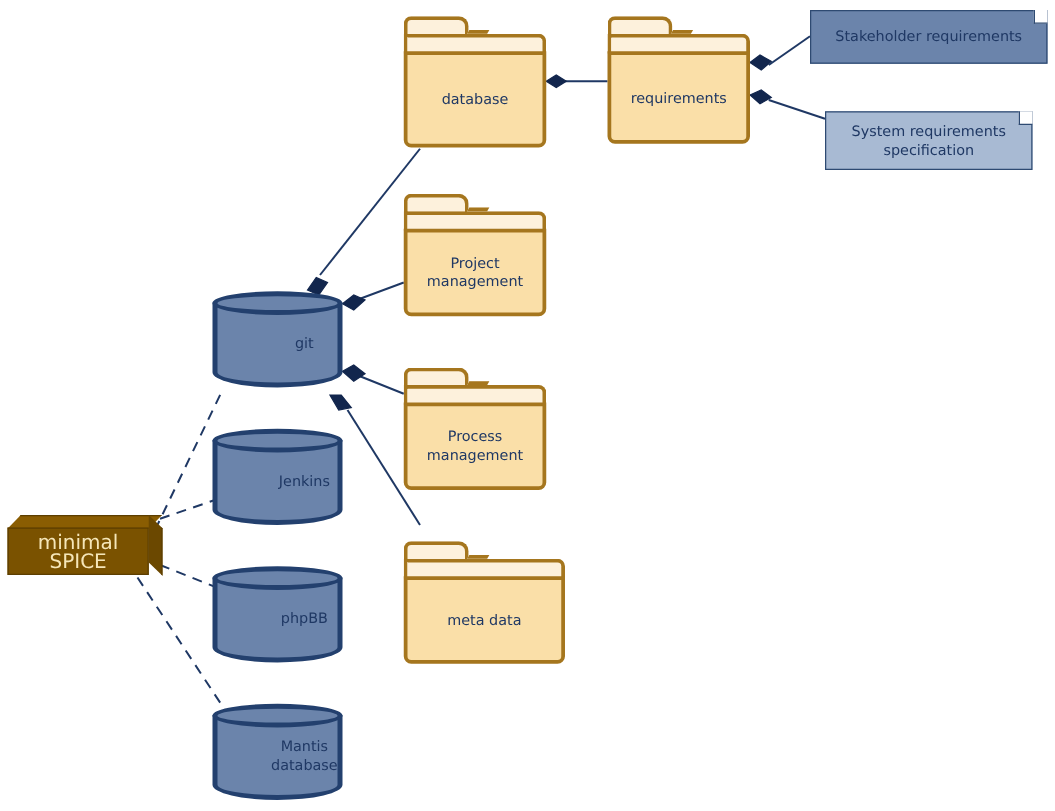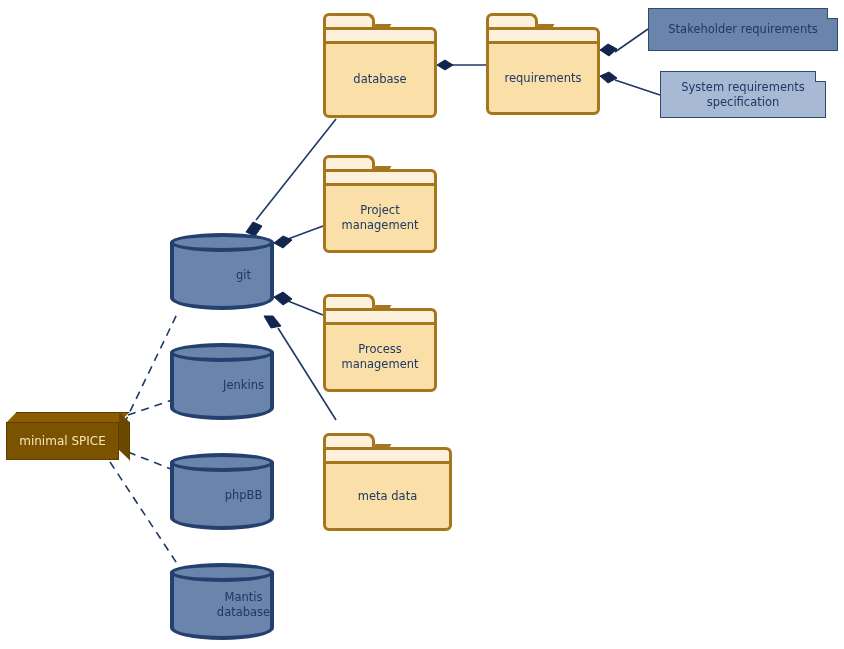--- a/index.html
+++ b/index.html
@@ -166,21 +166,21 @@
     width: 11px;
     height: 38px;
     background: #6b4800;
     transform: skewY(44deg);
     transform-origin: top left;
     border-right: 1px solid #5c3e00;
     box-sizing: border-box;
   }
   .node3d .n3-label {
     color: #f5e6b8;
-    font-size: 12px;
+    font-size: 16px;
     line-height: 15px;
     text-align: center;
     white-space: pre-line;
   }
 
   
   .doc {
     position: absolute;
   }
   .doc .doc-shape {
@@ -354,21 +354,21 @@
     </div>
   </div>
 
   <div class="doc dark" style="left:648px; top:8px; width:190px; height:43px;">
     <div class="doc-shape">
       <div class="doc-label">Stakeholder requirements</div>
     </div>
     <div class="doc-fold"></div>
   </div>
 
-  <div class="doc light" style="left:660px; top:71px; width:166px; height:47px;border-radius:19px;">
+  <div class="doc light" style="left:660px; top:89px; width:166px; height:47px;border-radius:19px;">
     <div class="doc-shape">
       <div class="doc-label">System requirements
 specification</div>
     </div>
     <div class="doc-fold"></div>
   </div>
 
 </div>
 
 </body></html>

